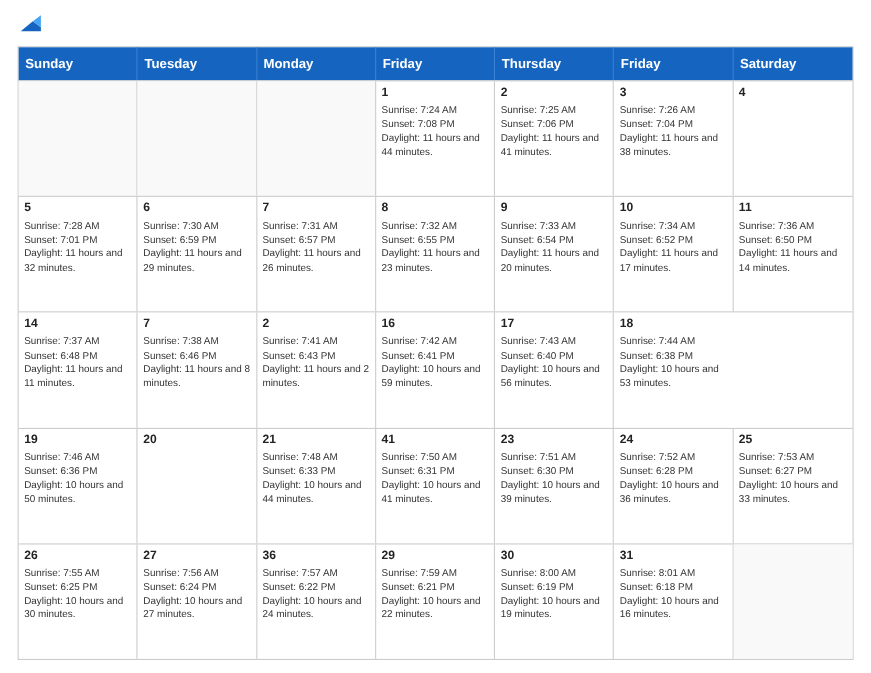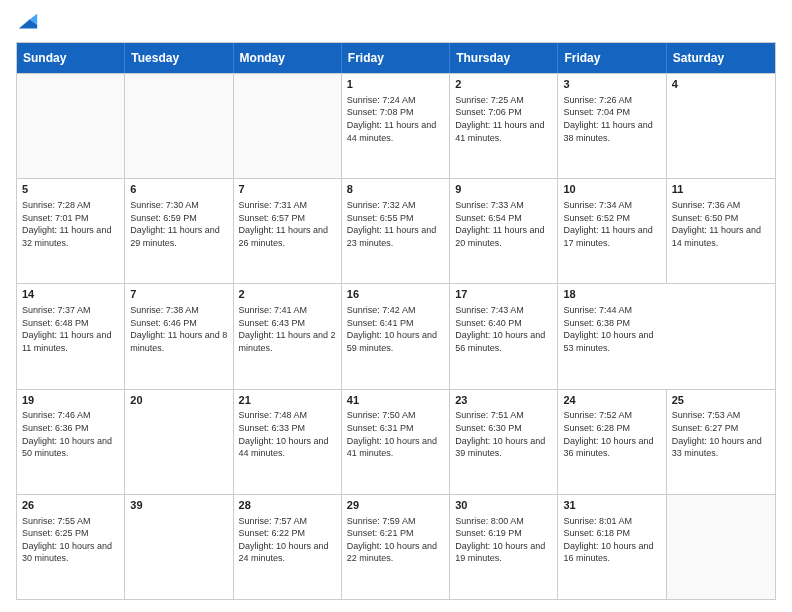--- a/index.html
+++ b/index.html
@@ -239,24 +239,25 @@
             <span class="day-num">25</span>
             <div class="day-info">Sunrise: 7:53 AM<br>Sunset: 6:27 PM<br>Daylight: 10 hours and 33 minutes.</div>
           </div>
         </div>
         <div class="cal-row">
           <div class="cal-cell">
             <span class="day-num">26</span>
             <div class="day-info">Sunrise: 7:55 AM<br>Sunset: 6:25 PM<br>Daylight: 10 hours and 30 minutes.</div>
           </div>
           <div class="cal-cell">
-            <span class="day-num">39</span>
-          </div>
-          <div class="cal-cell">
-            <span class="day-num">28</span>
+            <span class="day-num">27</span>
+            <div class="day-info">Sunrise: 7:56 AM<br>Sunset: 6:24 PM<br>Daylight: 10 hours and 27 minutes.</div>
+          </div>
+          <div class="cal-cell">
+            <span class="day-num">36</span>
             <div class="day-info">Sunrise: 7:57 AM<br>Sunset: 6:22 PM<br>Daylight: 10 hours and 24 minutes.</div>
           </div>
           <div class="cal-cell">
             <span class="day-num">29</span>
             <div class="day-info">Sunrise: 7:59 AM<br>Sunset: 6:21 PM<br>Daylight: 10 hours and 22 minutes.</div>
           </div>
           <div class="cal-cell">
             <span class="day-num">30</span>
             <div class="day-info">Sunrise: 8:00 AM<br>Sunset: 6:19 PM<br>Daylight: 10 hours and 19 minutes.</div>
           </div>

